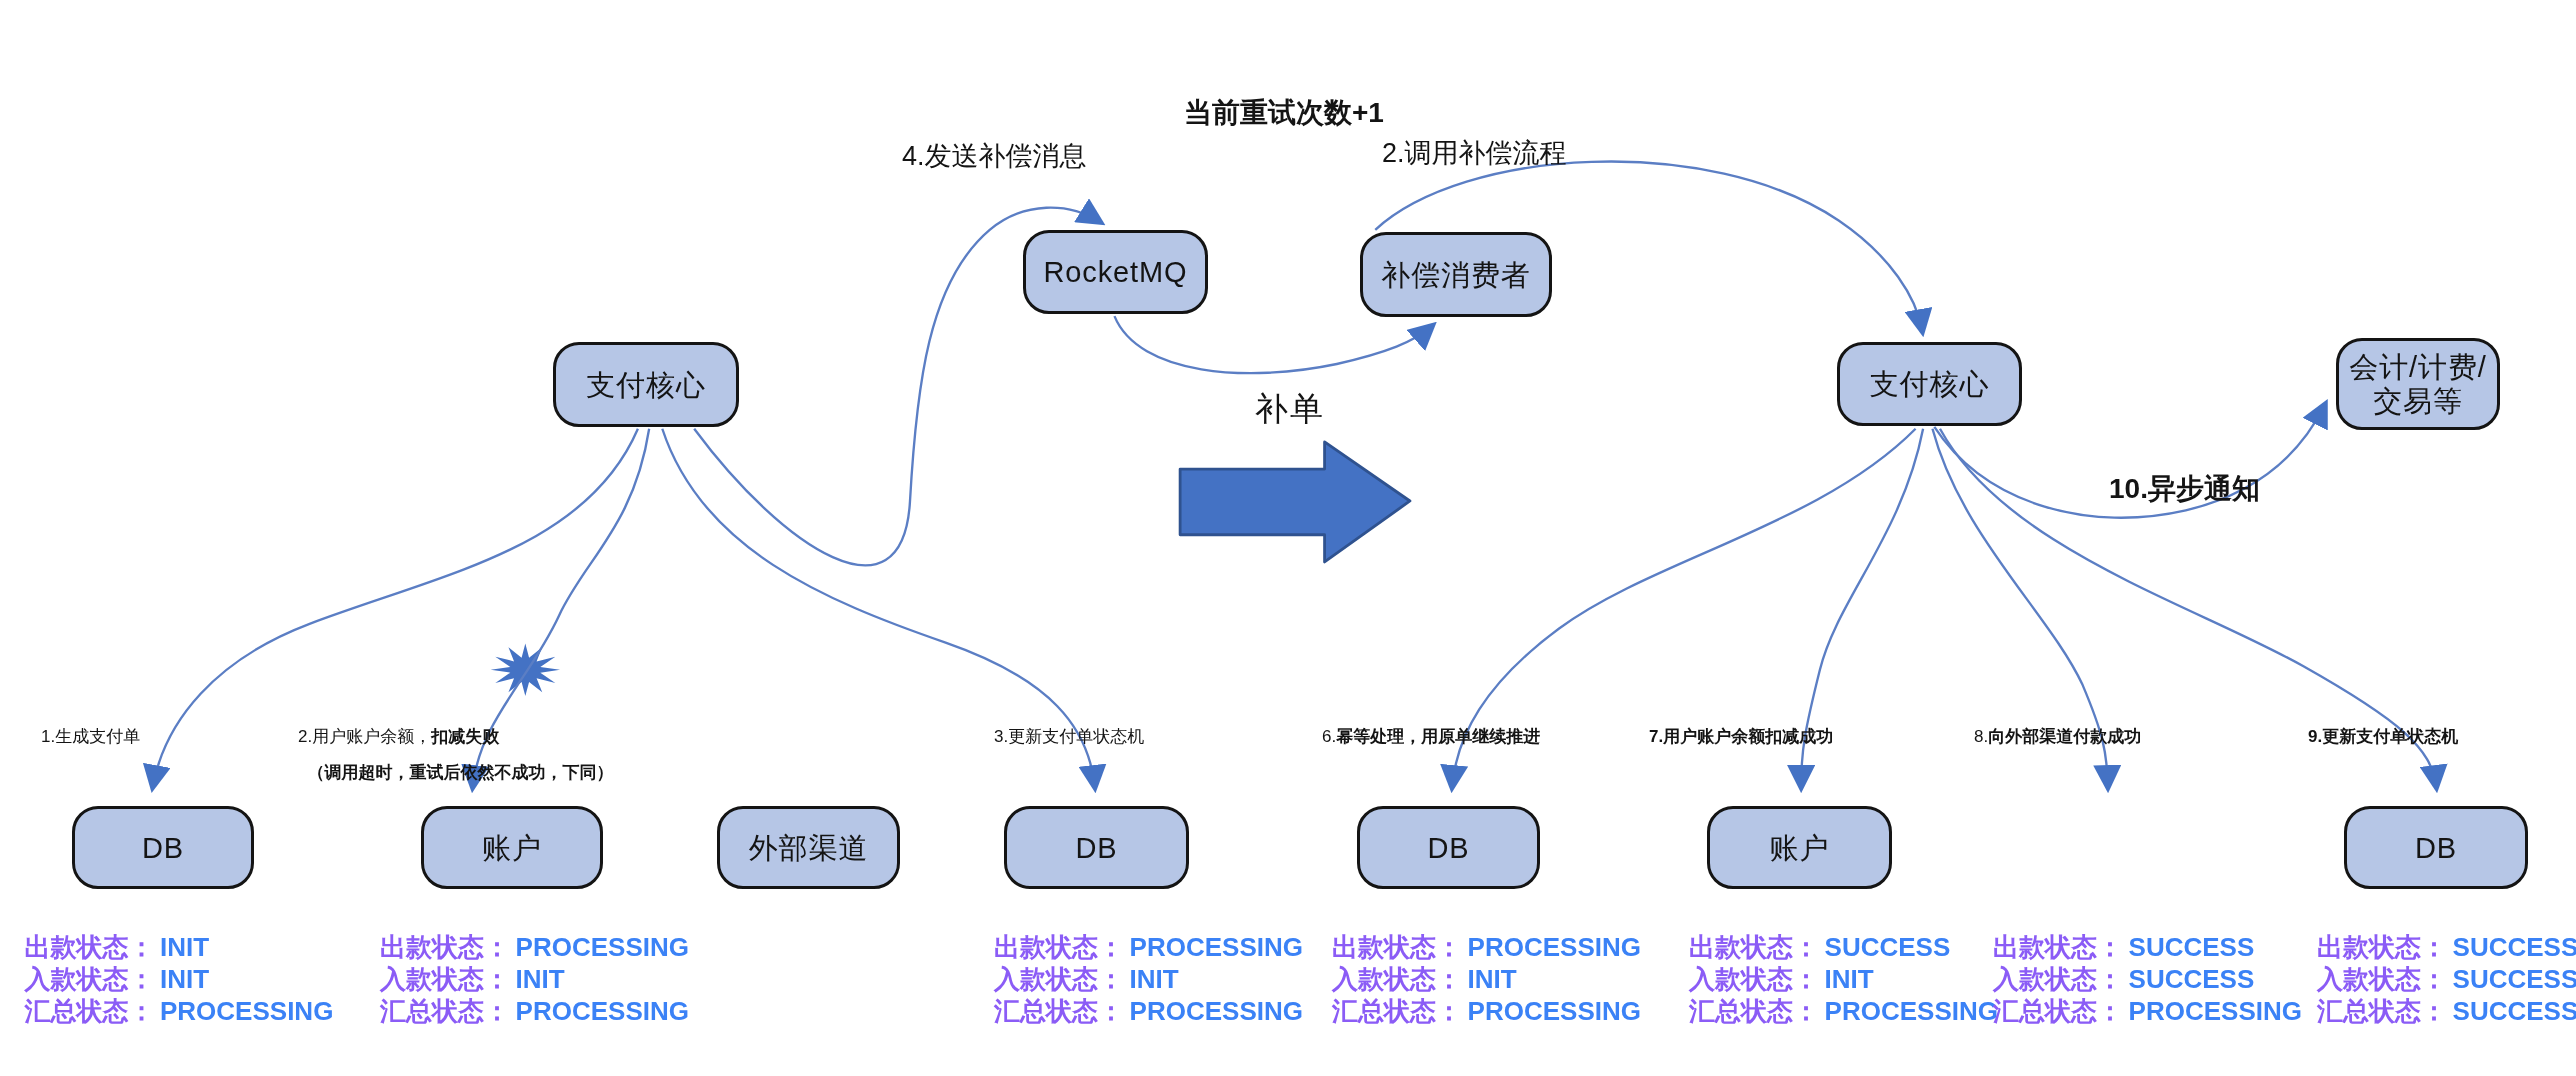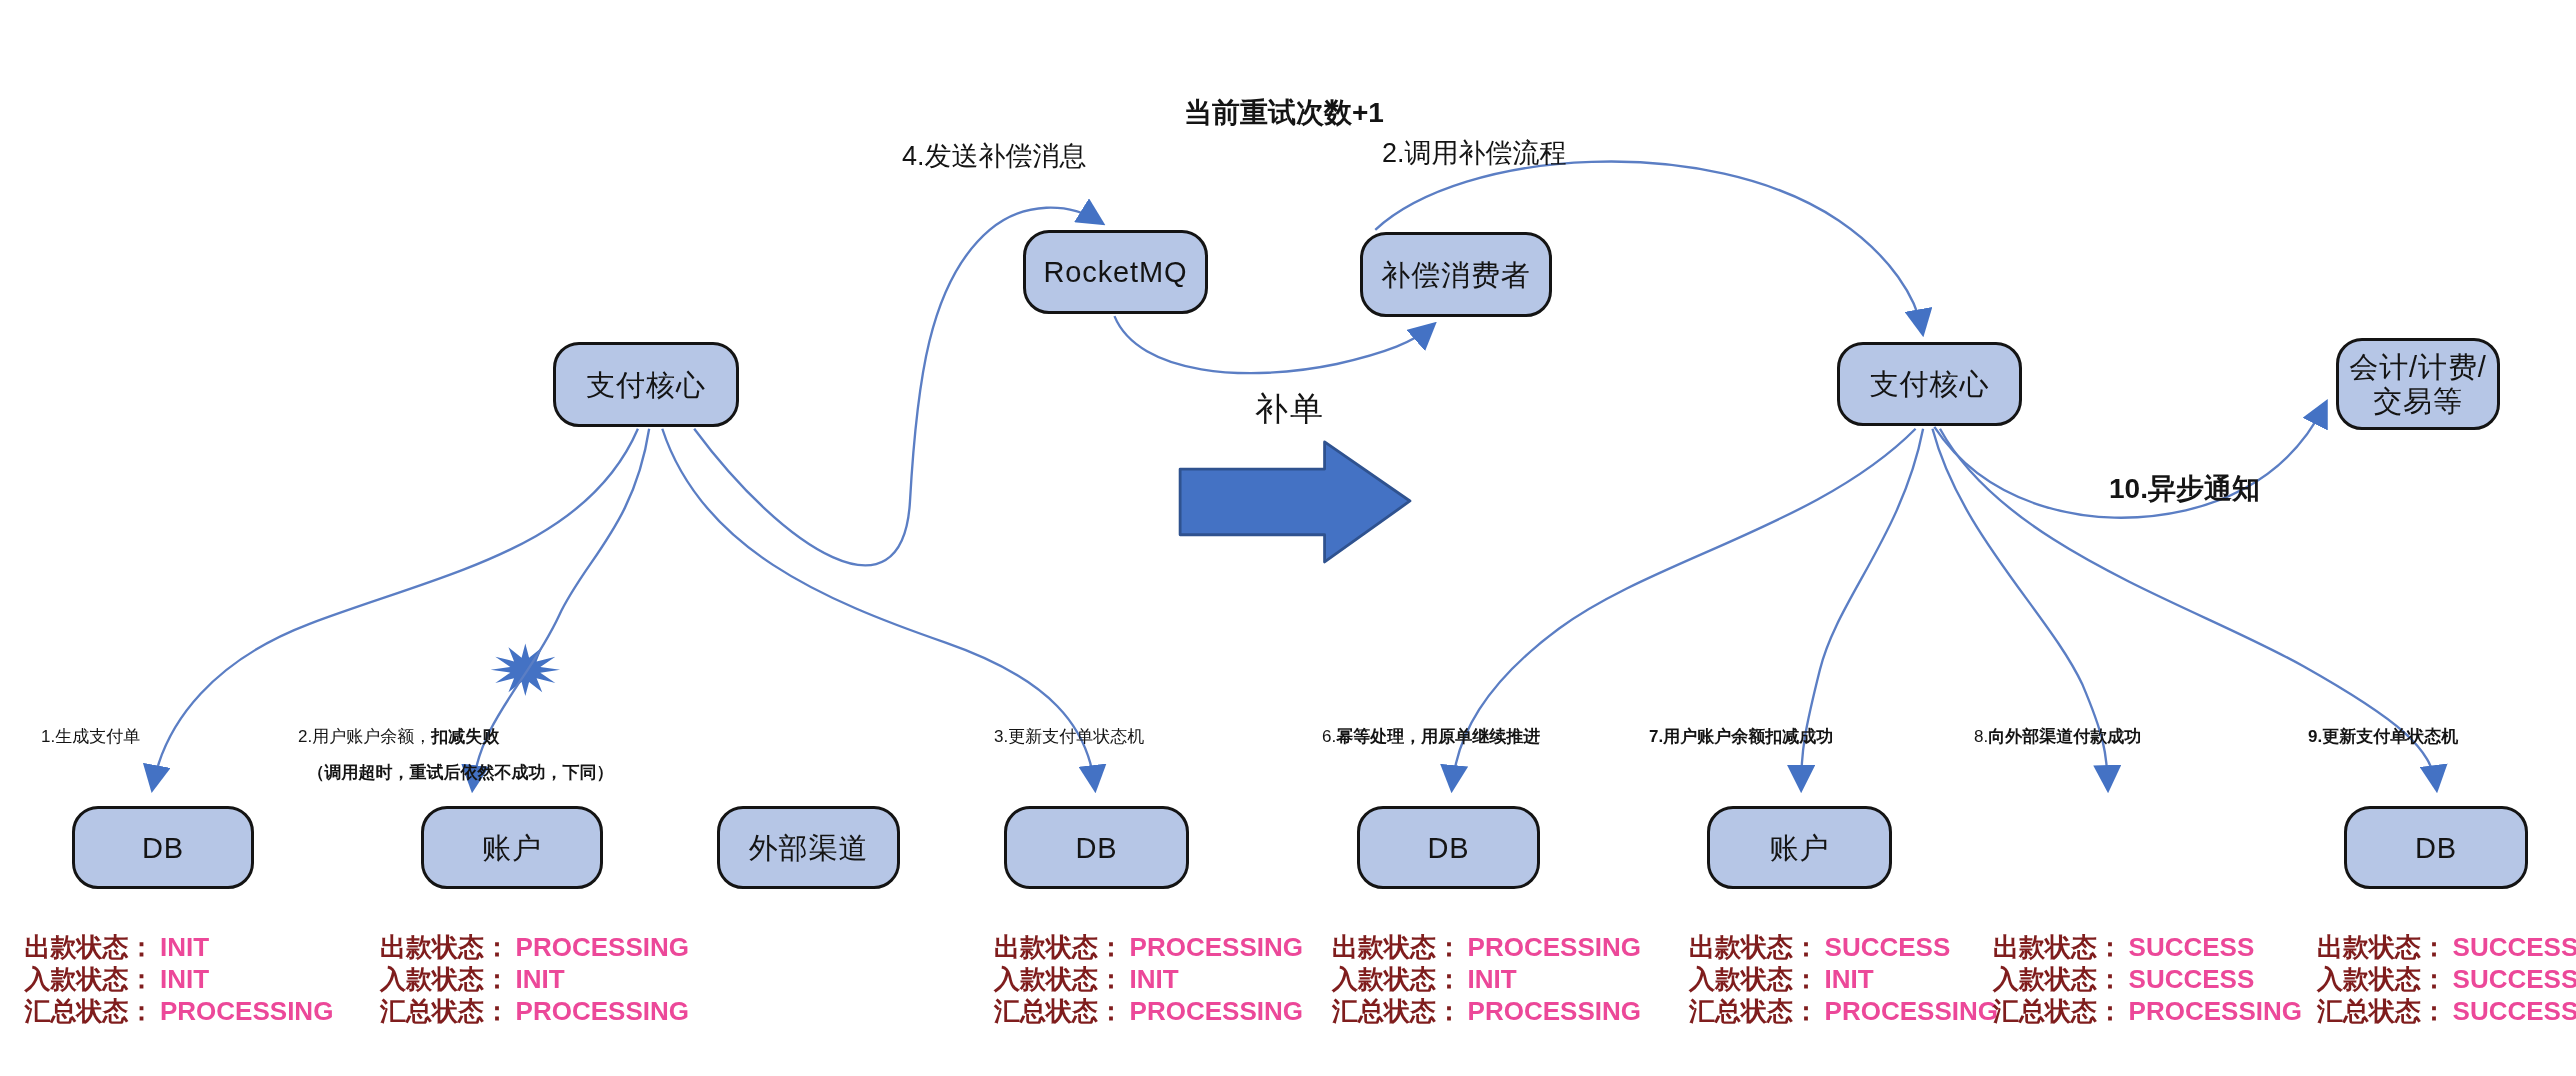--- a/index.html
+++ b/index.html
@@ -12,22 +12,22 @@
         display:flex;flex-direction:column;align-items:center;justify-content:center;
         font-size:29px;line-height:36px;letter-spacing:0.9px;box-sizing:border-box;text-align:center;}
 
   .ann{position:absolute;font-size:27px;line-height:34px;white-space:nowrap;}
   .b{font-weight:bold;}
   .step{position:absolute;font-size:17px;line-height:36px;}
   .wrap{white-space:normal;word-break:break-all;}
   .budan{font-size:33px;letter-spacing:1.9px;}
 
   .status{position:absolute;font-size:26px;line-height:32px;font-weight:bold;white-space:nowrap;}
-  .srow .sv{color:#ec4899;margin-left:5.6px;}
-  .srow .sl{color:#7f1d1d;}
+  .srow .sv{color:#3b82f6;margin-left:5.6px;}
+  .srow .sl{color:#8b5cf6;}
 </style>
 </head>
 <body>
 
 <div class="canvas">
 
   <svg class="connectors" viewBox="0 0 2746 1148" aria-hidden="true">
     <defs>
       <marker id="ah" viewBox="0 0 10 10" refX="7.5" refY="5" markerWidth="30" markerHeight="30" markerUnits="userSpaceOnUse" orient="auto">
         <path d="M0,0 L10,5 L0,10 Z" fill="#4472C4"></path>

